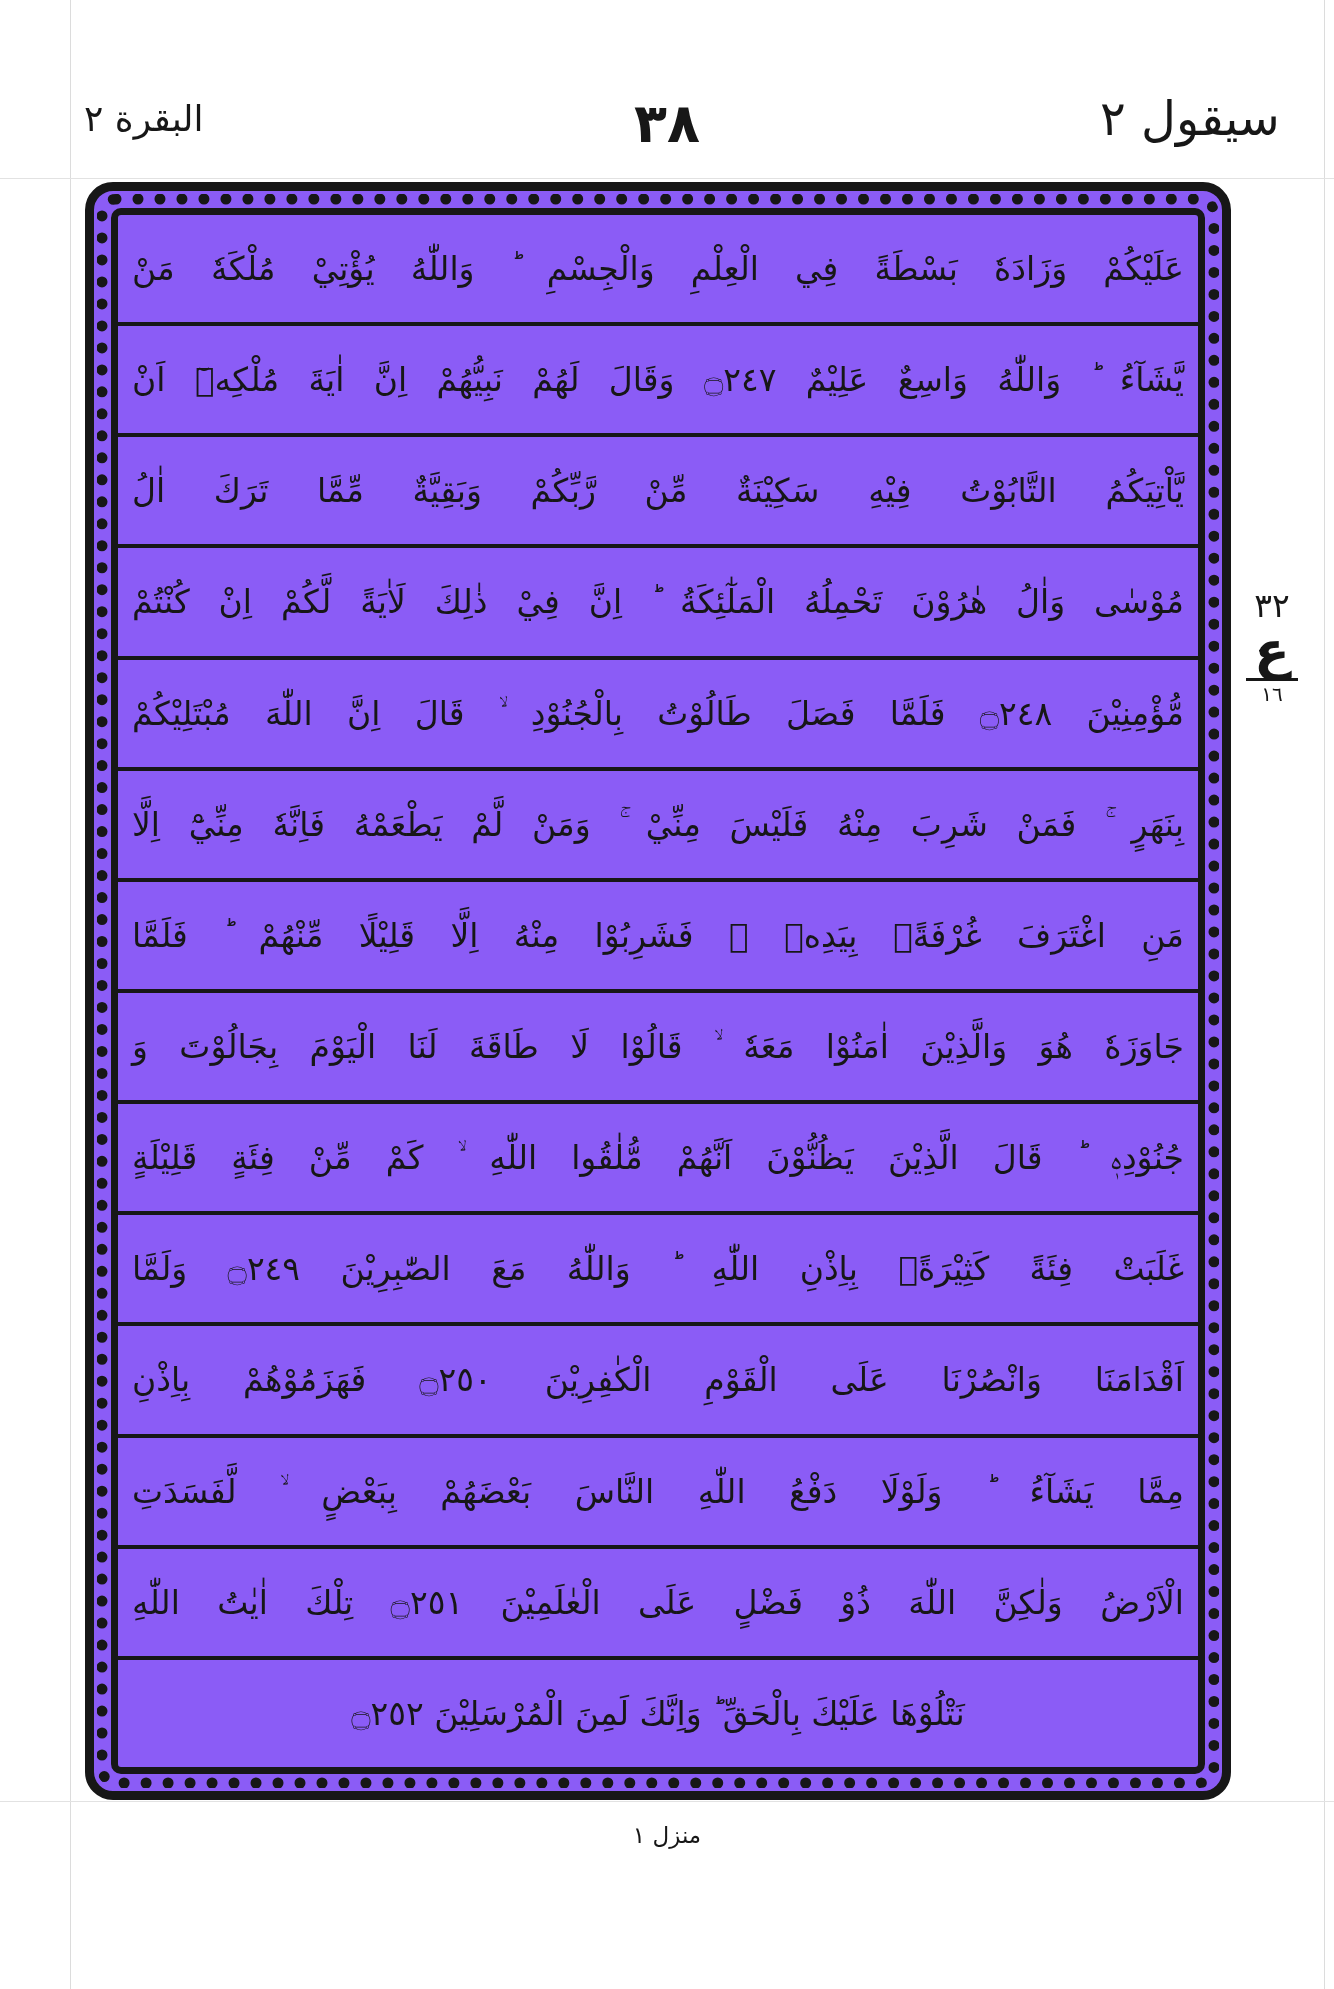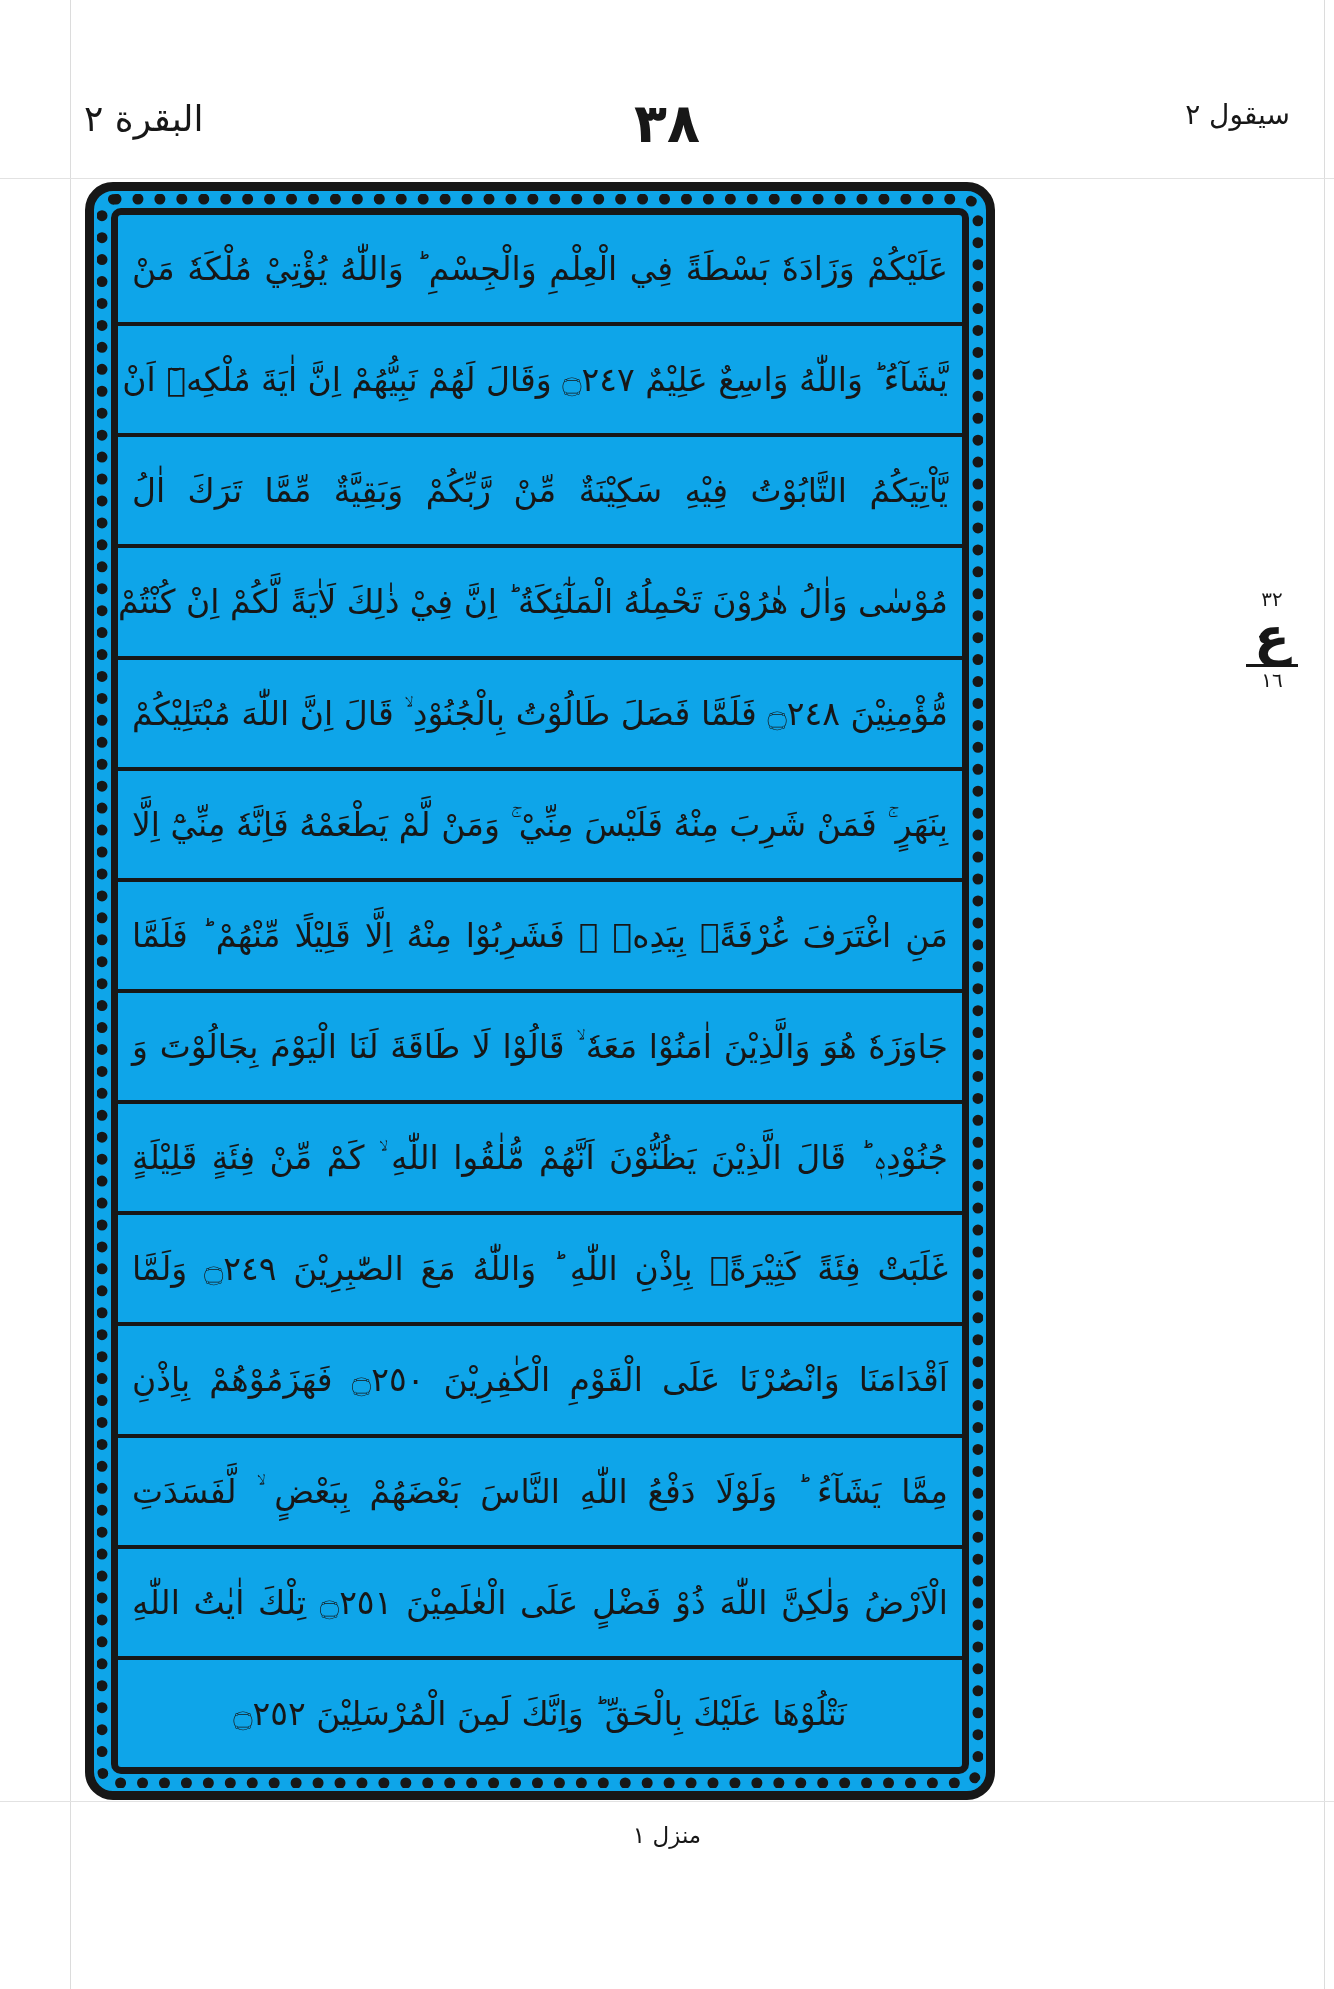--- a/index.html
+++ b/index.html
@@ -23,30 +23,30 @@
   .header { position: absolute; top: 0; left: 0; width: 1334px; height: 180px; }
   .surah-name {
     position: absolute; top: 98px; left: 84px;
     font-size: 36px; direction: rtl;
   }
   .page-number {
     position: absolute; top: 92px; left: 0; width: 1334px;
     text-align: center; font-size: 54px; font-weight: bold; direction: rtl;
   }
   .juz-name {
-    position: absolute; top: 98px; left: 1100px; width: 190px;
-    text-align: right; font-size: 28px; direction: rtl;
+    position: absolute; top: 90px; left: 1100px; width: 190px;
+    text-align: left; font-size: 48px; direction: rtl;
   }
 
   
   .frame-outer {
     position: absolute; left: 85px; top: 182px;
-    width: 910px; height: 1618px;
+    width: 1146px; height: 1618px;
     border: 9px solid #171717; border-radius: 28px;
-    padding: 3px; background: #0ea5e9;
+    padding: 3px; background: #8b5cf6;
   }
   .frame-beads {
     width: 100%; height: 100%;
     border: 11px dotted #171717; border-radius: 19px;
     padding: 3px;
   }
   .frame-inner {
     width: 100%; height: 100%;
     border: 7px solid #171717; border-radius: 10px;
     display: flex; flex-direction: column;
@@ -67,21 +67,21 @@
     text-align: justify; text-align-last: justify;
   }
   .line-row.centered .ayah-text { text-align: center; text-align-last: center; }
 
   
   .ruku-marker {
     position: absolute; left: 1234px; top: 588px; width: 76px;
     display: flex; flex-direction: column; align-items: center;
     direction: rtl;
   }
-  .ruku-top    { font-size: 20px; line-height: 1.1; }
+  .ruku-top    { font-size: 33px; line-height: 1.1; }
   .ruku-ayn    { position: relative; font-size: 52px; line-height: 1.0; font-weight: bold;
                  border-bottom: 3px solid #171717; padding: 0 8px 2px 8px; }
   .ruku-small  { position: absolute; left: 12px; top: 22px; font-size: 19px; font-weight: normal; }
   .ruku-bottom { font-size: 20px; line-height: 1.3; }
 
   
   .footer {
     position: absolute; top: 1822px; left: 0; width: 1334px;
     text-align: center;
   }

